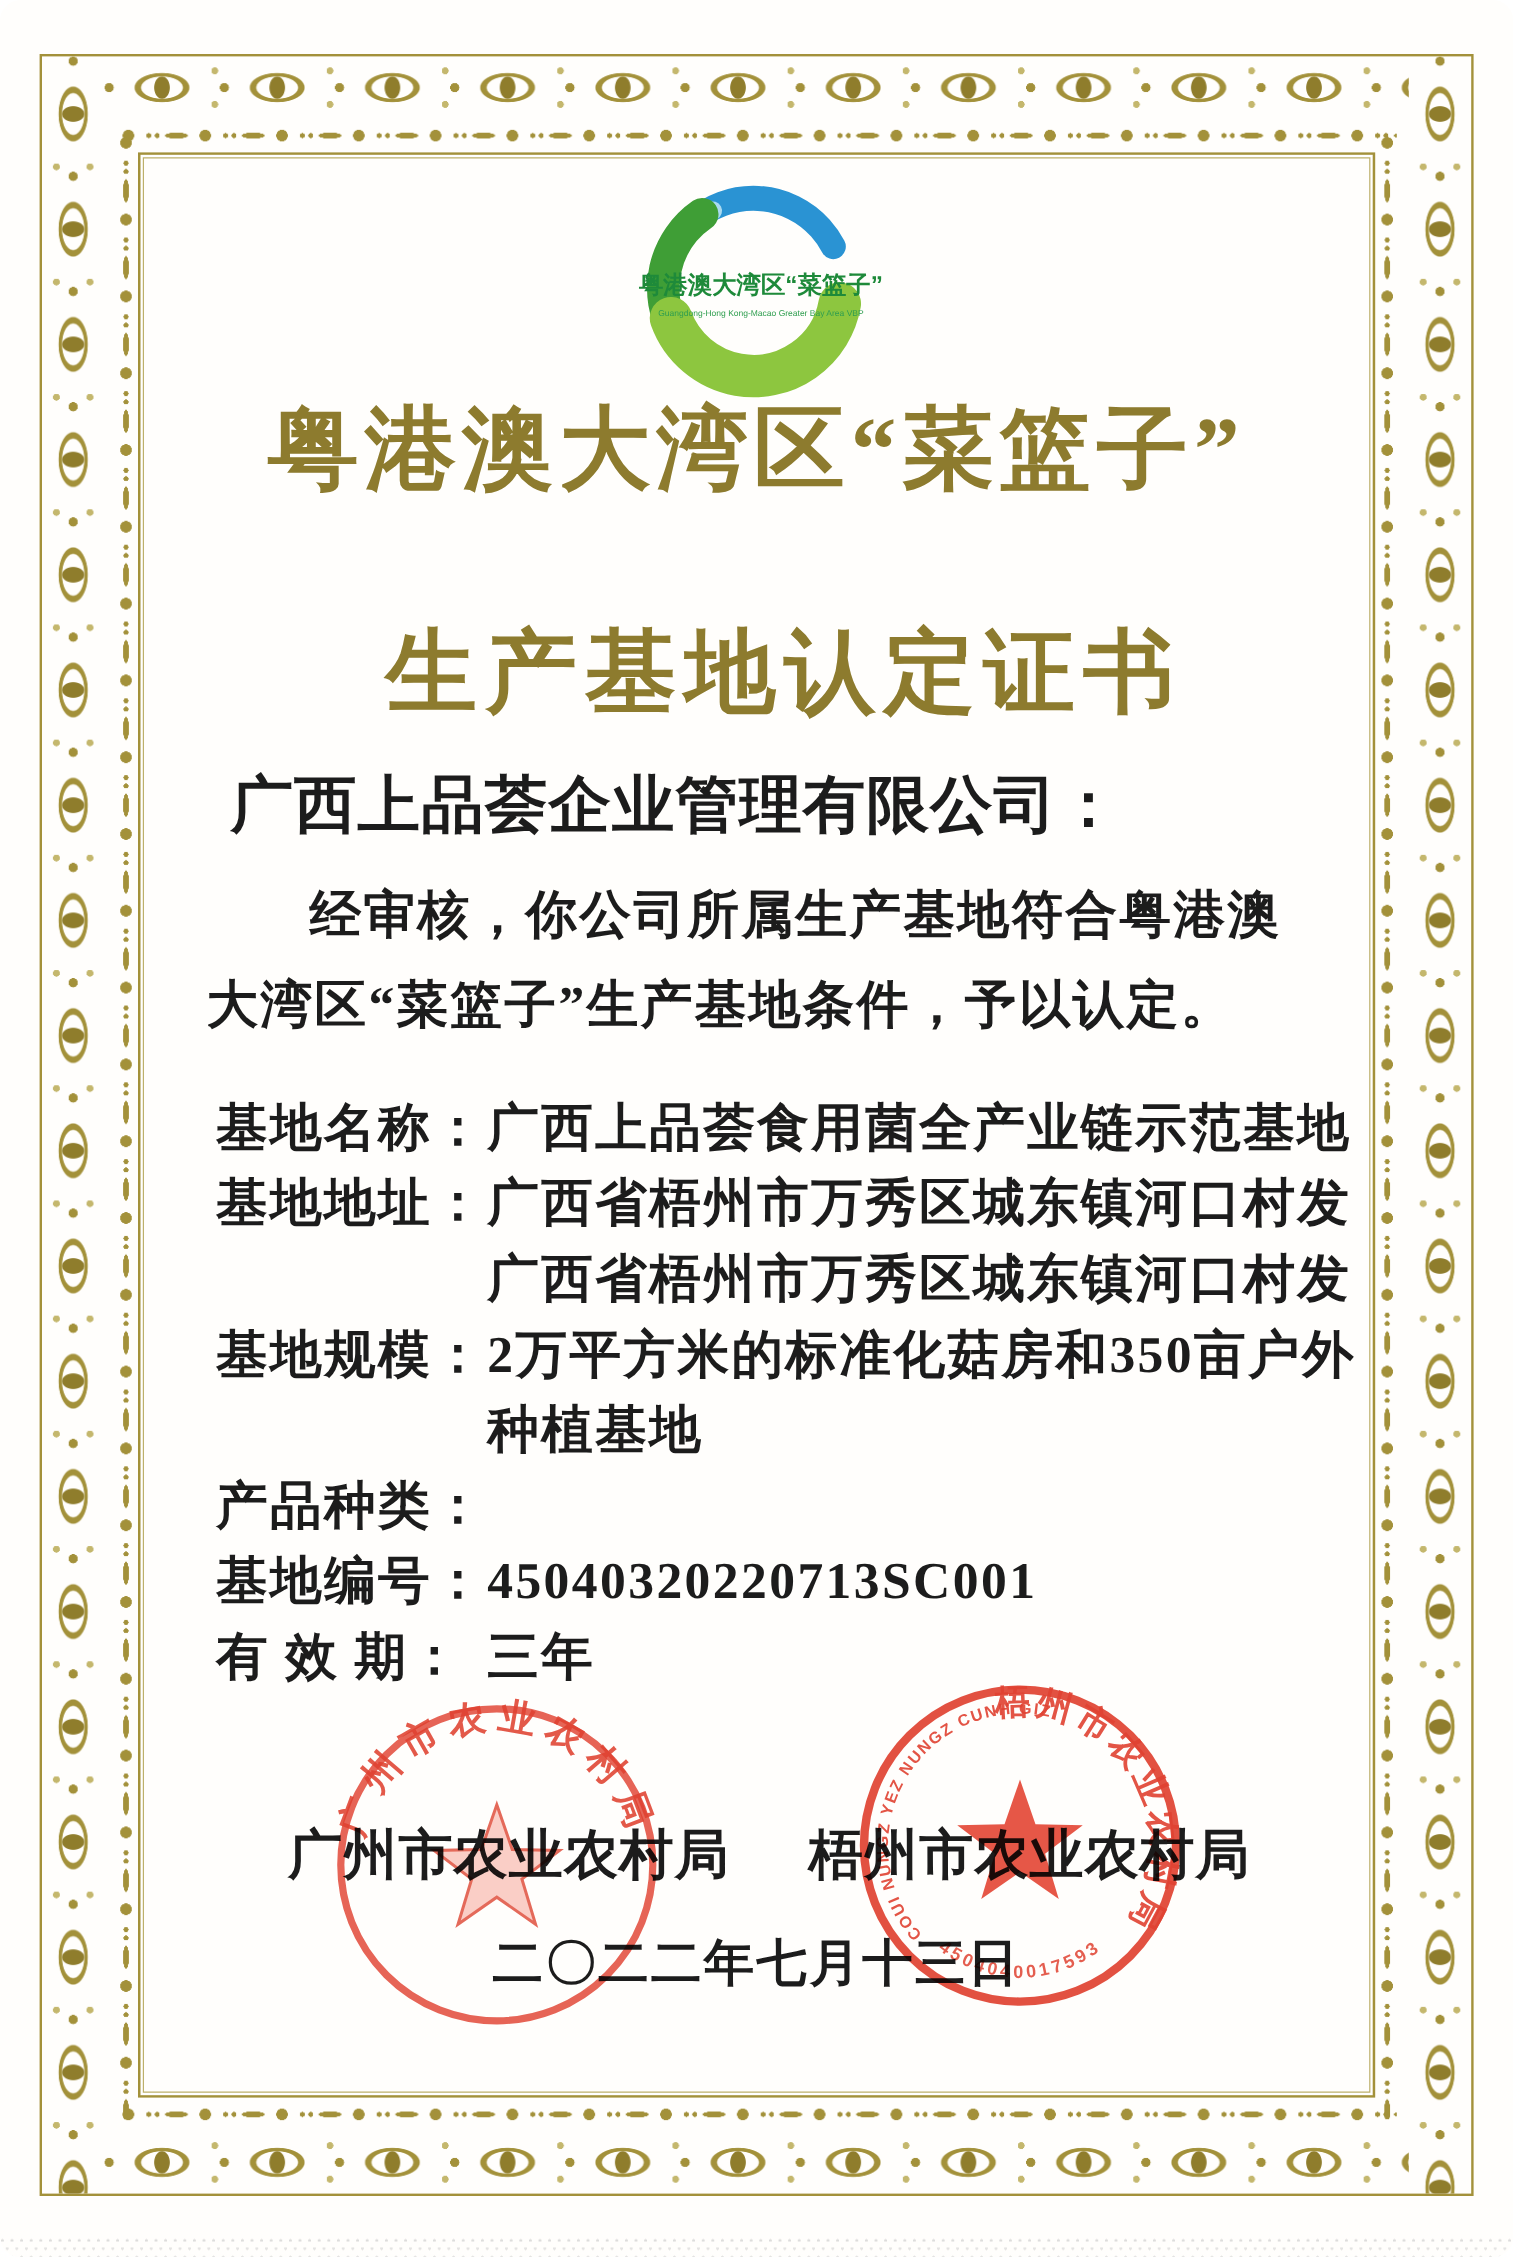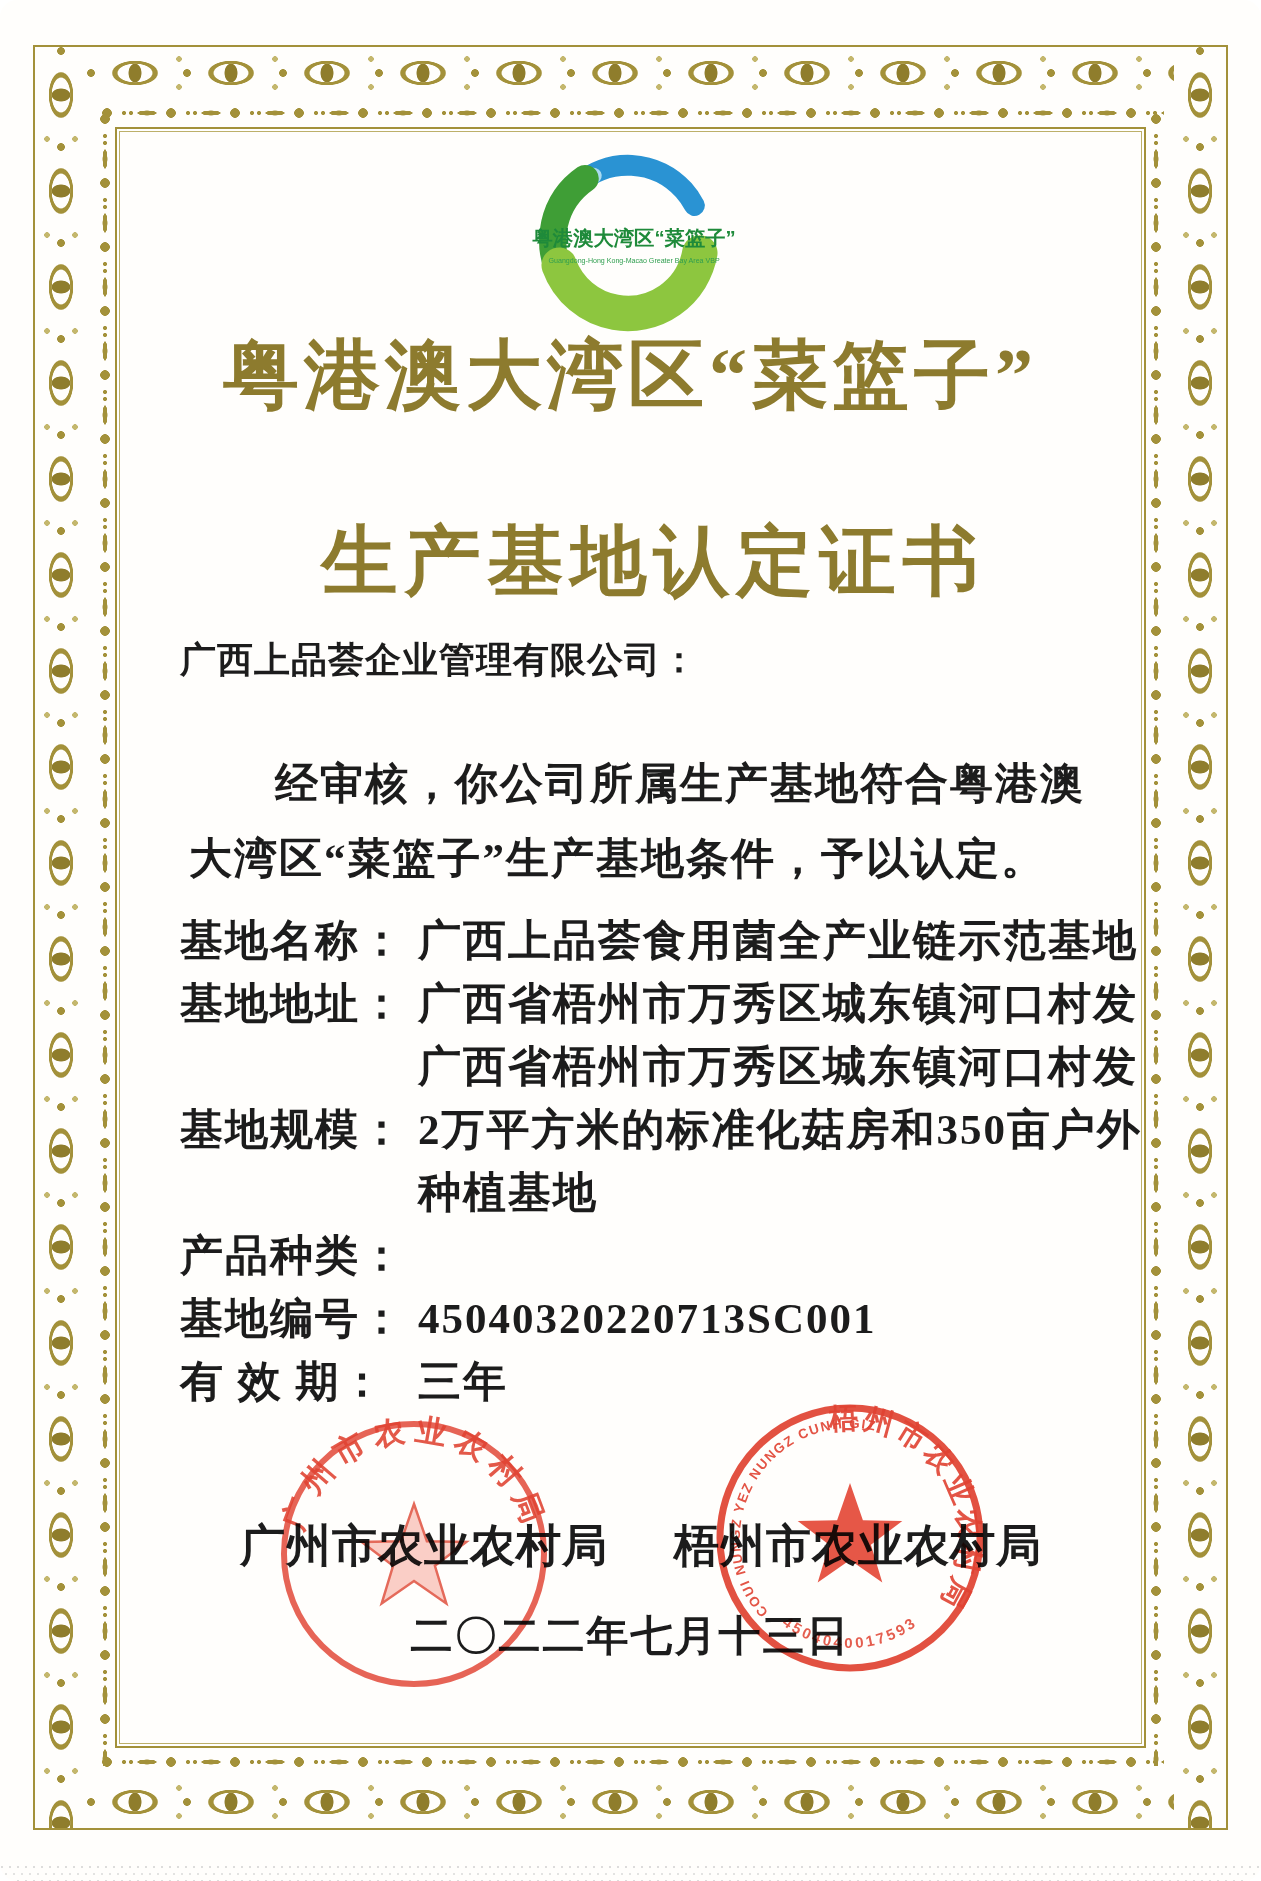--- a/index.html
+++ b/index.html
@@ -57,30 +57,30 @@
     background-size:8px 14px;background-repeat:repeat;}
 
   
   .logo{position:absolute;left:50%;top:136px;transform:translateX(-50%);width:240px;height:210px;}
 
   
   .title{position:absolute;left:0;width:100%;text-align:center;color:#8d7b2e;
          font-weight:bold;font-size:76px;letter-spacing:5px;line-height:1.2;}
   .title-1{top:330px;} .title-2{top:516px;letter-spacing:7px;padding-left:23px;}
 
-  .addressee{position:absolute;left:180px;top:636px;font-size:36px;font-weight:bold;letter-spacing:1px;}
-
-  .para{position:absolute;left:189px;width:990px;font-size:43px;font-weight:bold;letter-spacing:2px;line-height:60px;margin-top:20px;}
+  .addressee{position:absolute;left:192px;top:636px;font-size:52px;font-weight:bold;letter-spacing:1px;}
+
+  .para{position:absolute;left:172px;width:990px;font-size:43px;font-weight:bold;letter-spacing:2px;line-height:60px;}
   .para-1{top:734px;text-indent:86px;} .para-2{top:809px;}
 
   .fields{position:absolute;left:180px;top:909px;width:1000px;font-size:43px;font-weight:bold;letter-spacing:2px;}
   .frow{display:flex;align-items:flex-start;}
   .flabel{width:226px;flex:none;line-height:63px;}
   .fvalue{flex:1;line-height:63px;}
-  .vline{display:block;margin-left:12px;}
+  .vline{display:block;}
 
   .orgs{position:absolute;left:240px;top:1516px;display:flex;gap:66px;
         font-size:45px;font-weight:bold;letter-spacing:1px;}
   .date{position:absolute;left:0;width:100%;top:1608px;text-align:center;
         font-size:42px;font-weight:bold;letter-spacing:2px;}
 
   
   .stamp{position:absolute;mix-blend-mode:multiply;}
   .stamp-left{left:276px;top:1414px;width:276px;height:276px;}
   .stamp-right{left:712px;top:1400px;width:276px;height:276px;}

